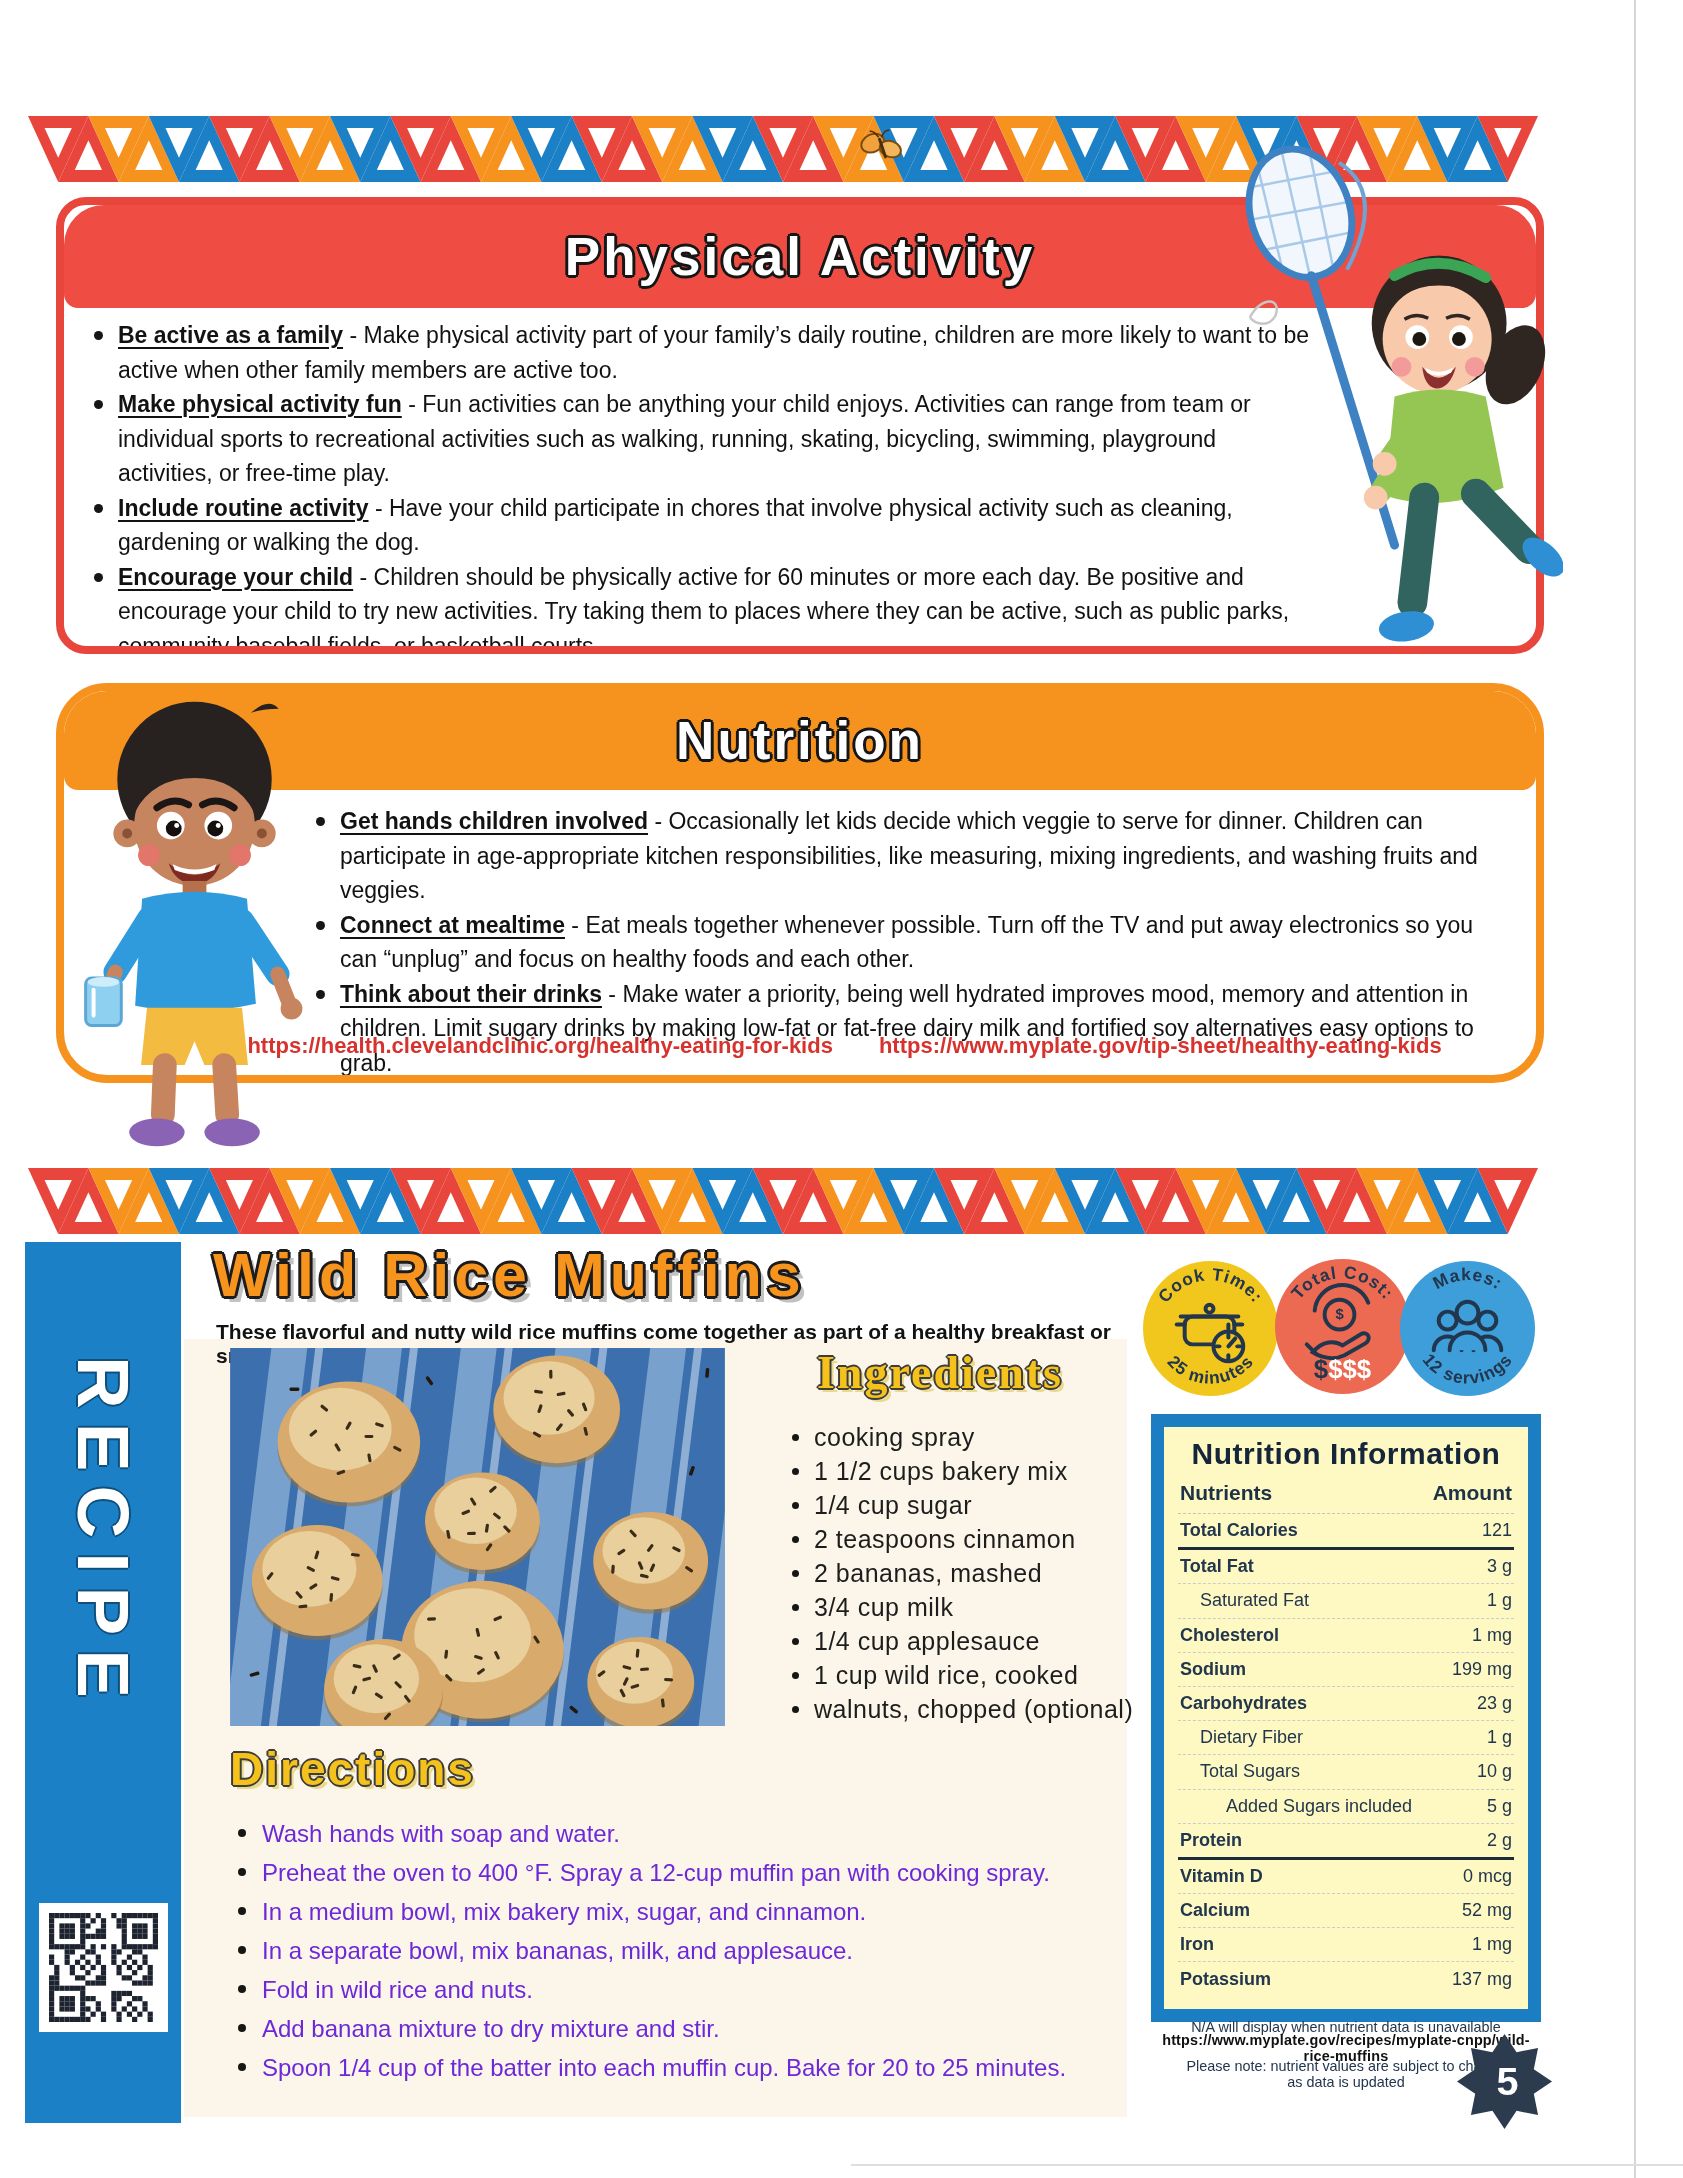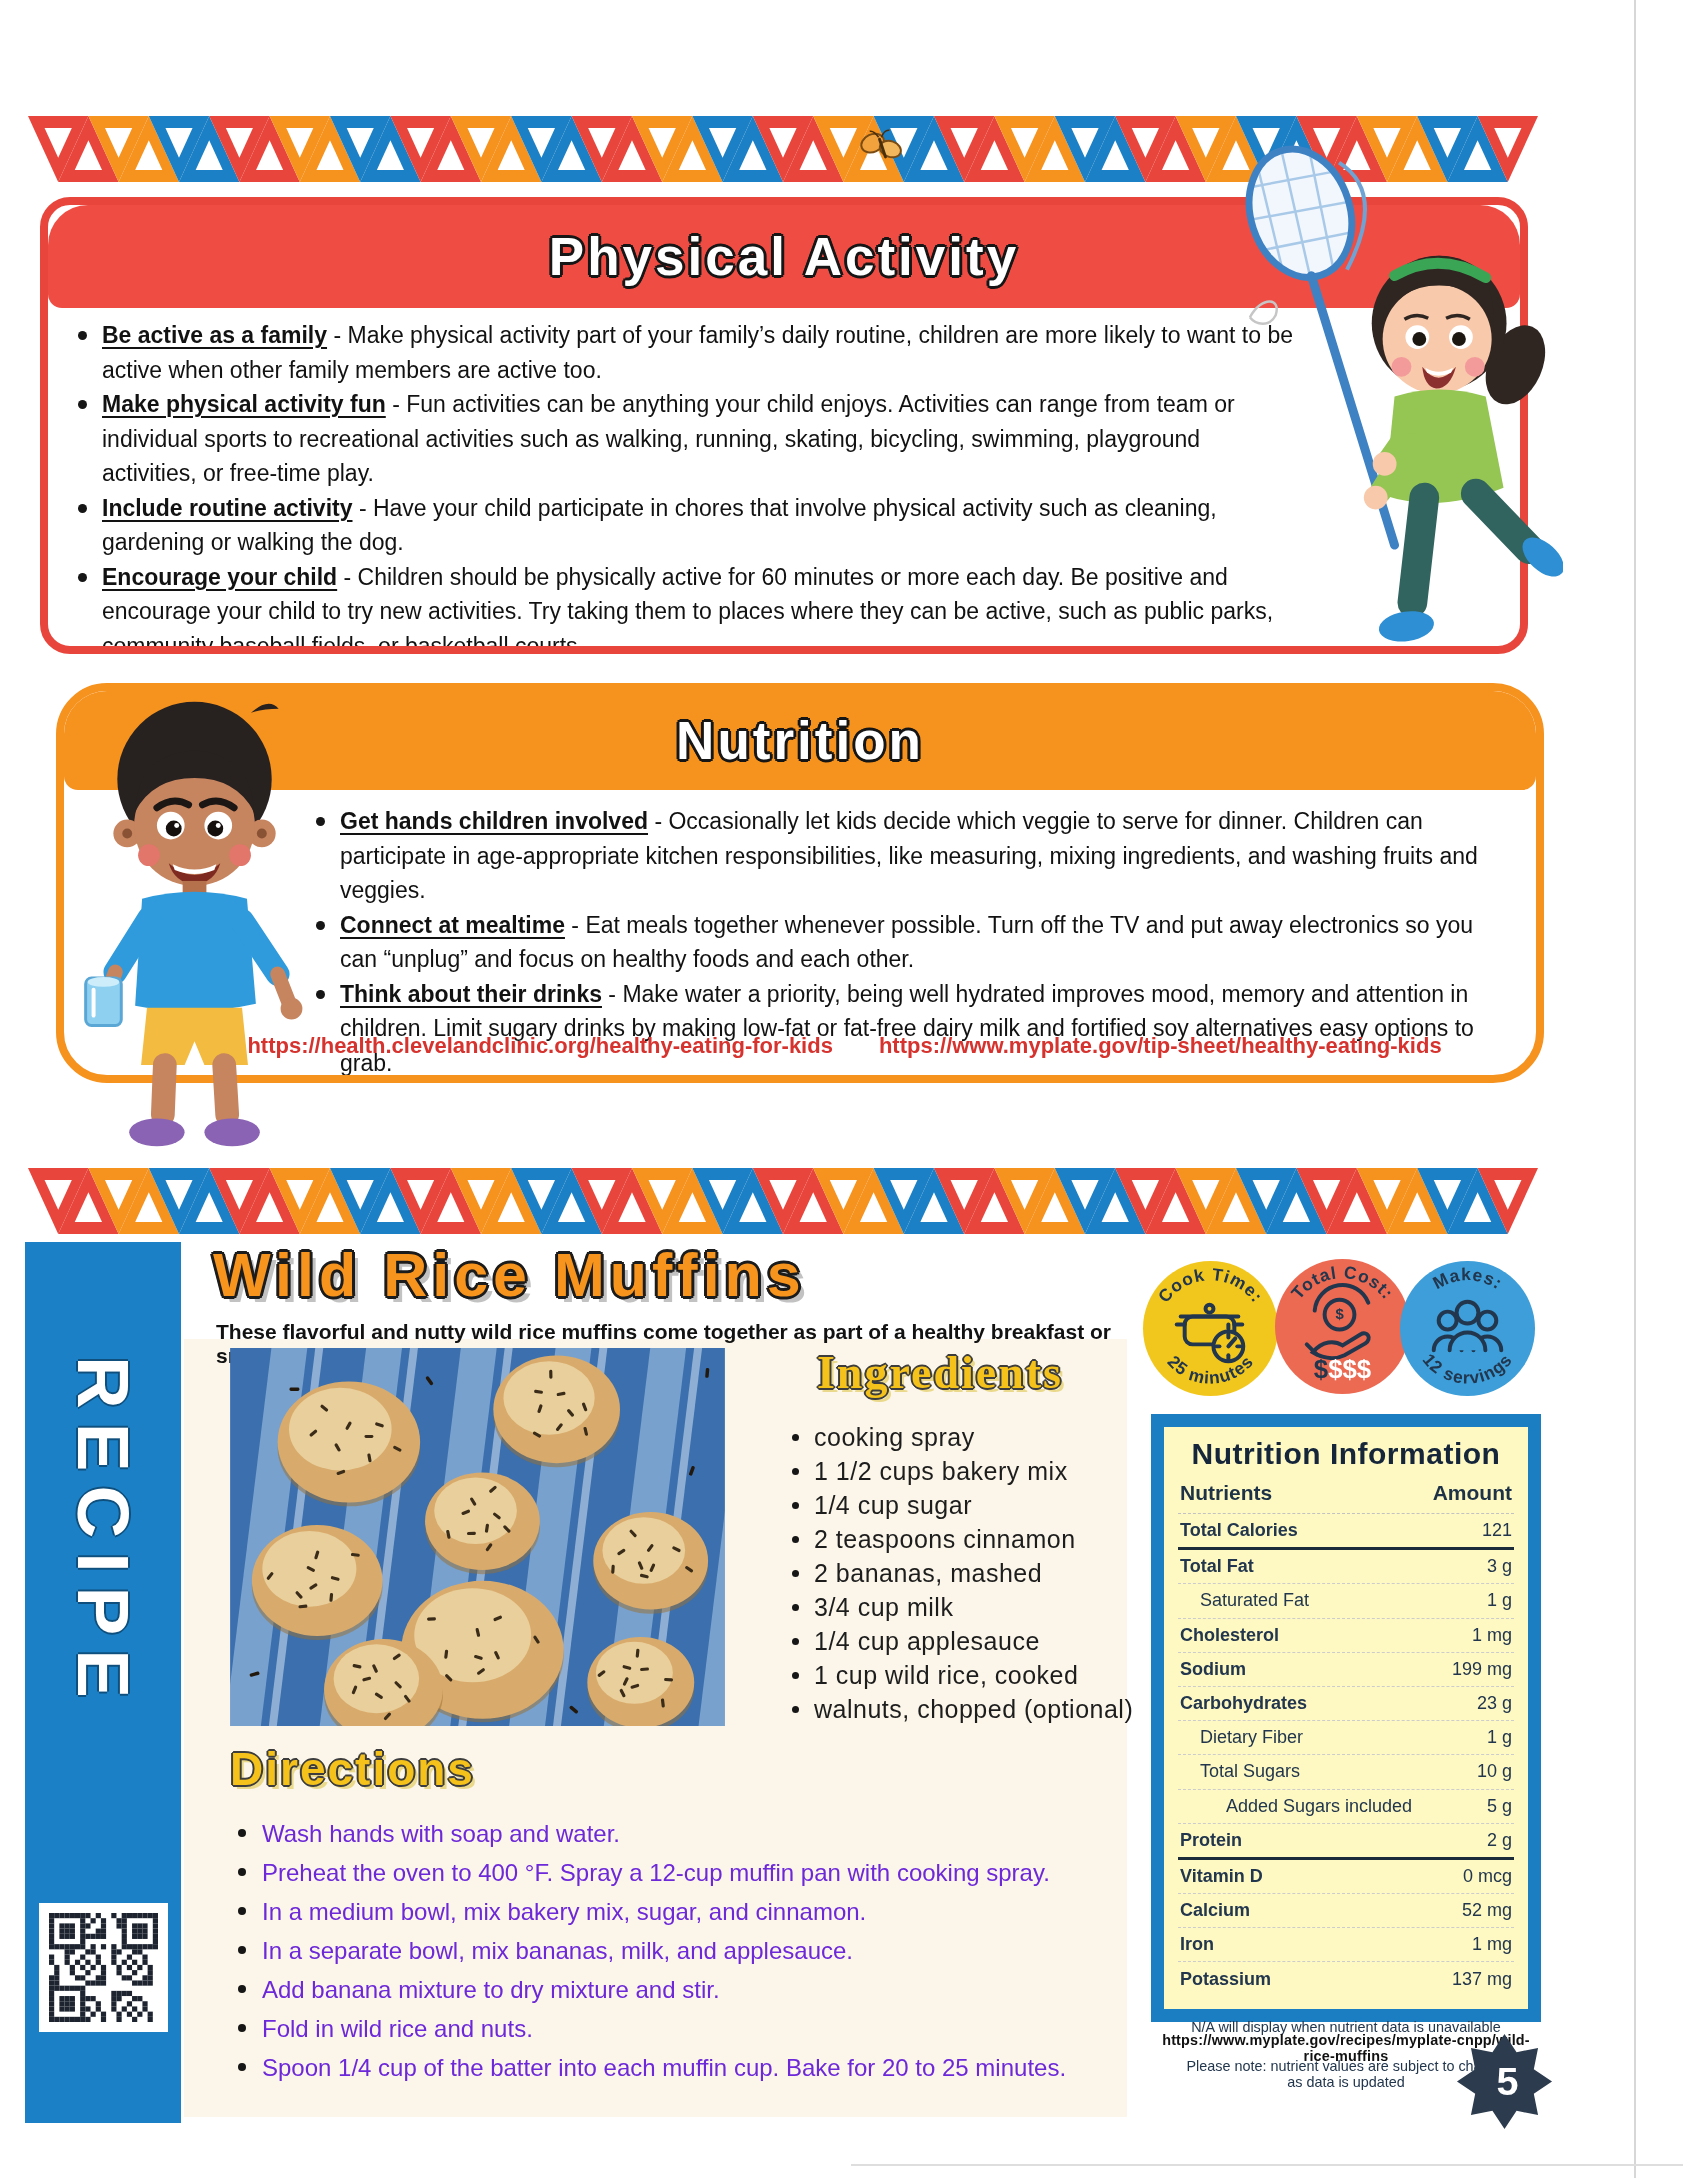--- a/index.html
+++ b/index.html
@@ -28,21 +28,21 @@
   }
   .sub-heading {
     font-size: 46px; font-weight: bold; letter-spacing: 2px; color:#f5c21c;
     text-shadow: -2px 0 0 #3d3d3d, 2px 0 0 #3d3d3d, 0 -2px 0 #3d3d3d, 0 2px 0 #3d3d3d,
                  -1px -1px 0 #3d3d3d, 1px -1px 0 #3d3d3d, -1px 1px 0 #3d3d3d, 1px 1px 0 #3d3d3d,
                  4px 4px 0 #ead98a;
   }
 
   
   .card { position:absolute; background:#fff; overflow:hidden; }
-  #pa-card { left:40px; top:197px; width:1488px; height:457px;
+  #pa-card { left:56px; top:197px; width:1488px; height:457px;
              border:8px solid #e8463c; border-radius:30px; }
   #pa-card .card-header { height:103px; background:#ef4d44;
              border-radius: 40px 40px 14px 14px;
              display:flex; align-items:center; justify-content:center; }
   #nu-card { left:56px; top:683px; width:1488px; height:400px;
              border:8px solid #f6921e; border-radius:51px; }
   #nu-card .card-header { height:99px; background:#f6921e;
              border-radius: 40px 40px 14px 14px;
              display:flex; align-items:center; justify-content:center; }
 
@@ -982,25 +982,25 @@
     <li>
         <span class="dot"></span>
         <span>In a medium bowl, mix bakery mix, sugar, and cinnamon.</span>
       </li>
     <li>
         <span class="dot"></span>
         <span>In a separate bowl, mix bananas, milk, and applesauce.</span>
       </li>
     <li>
         <span class="dot"></span>
+        <span>Fold in wild rice and nuts.</span>
+      </li>
+    <li>
+        <span class="dot"></span>
         <span>Add banana mixture to dry mixture and stir.</span>
-      </li>
-    <li>
-        <span class="dot"></span>
-        <span>Fold in wild rice and nuts.</span>
       </li>
     <li>
         <span class="dot"></span>
         <span>Spoon 1/4 cup of the batter into each muffin cup. Bake for 20 to 25 minutes.</span>
       </li>
   </ul>
 
   <svg class="abs" style="left:1455px; top:2032px;" width="99" height="99" viewBox="0 0 100 100">
     <polygon points="98,50 79.6,62.3 83.9,83.9 62.2,79.6 50,98 37.8,79.6 16.1,83.9 20.4,62.3 2,50 20.4,37.7 16.1,16.1 37.8,20.4 50,2 62.2,20.4 83.9,16.1 79.6,37.7" fill="#2c3b4e"></polygon>
     <text x="53" y="64" text-anchor="middle" font-size="40" font-weight="bold" fill="#ffffff">5</text>

